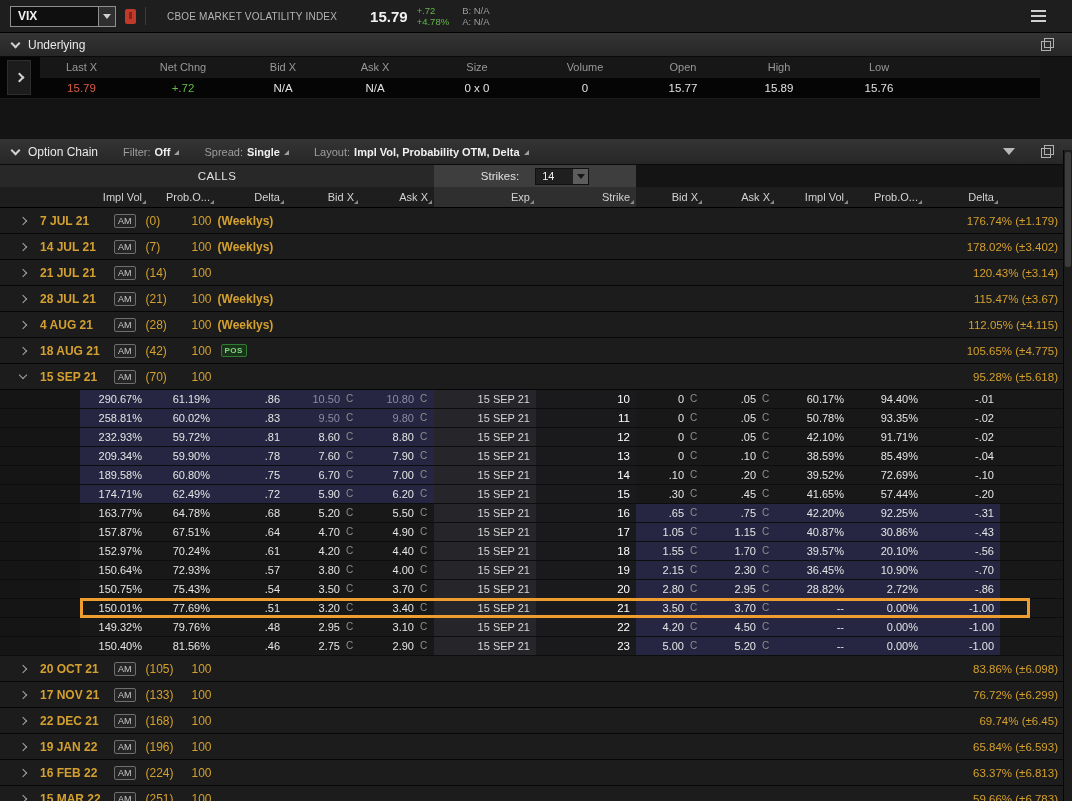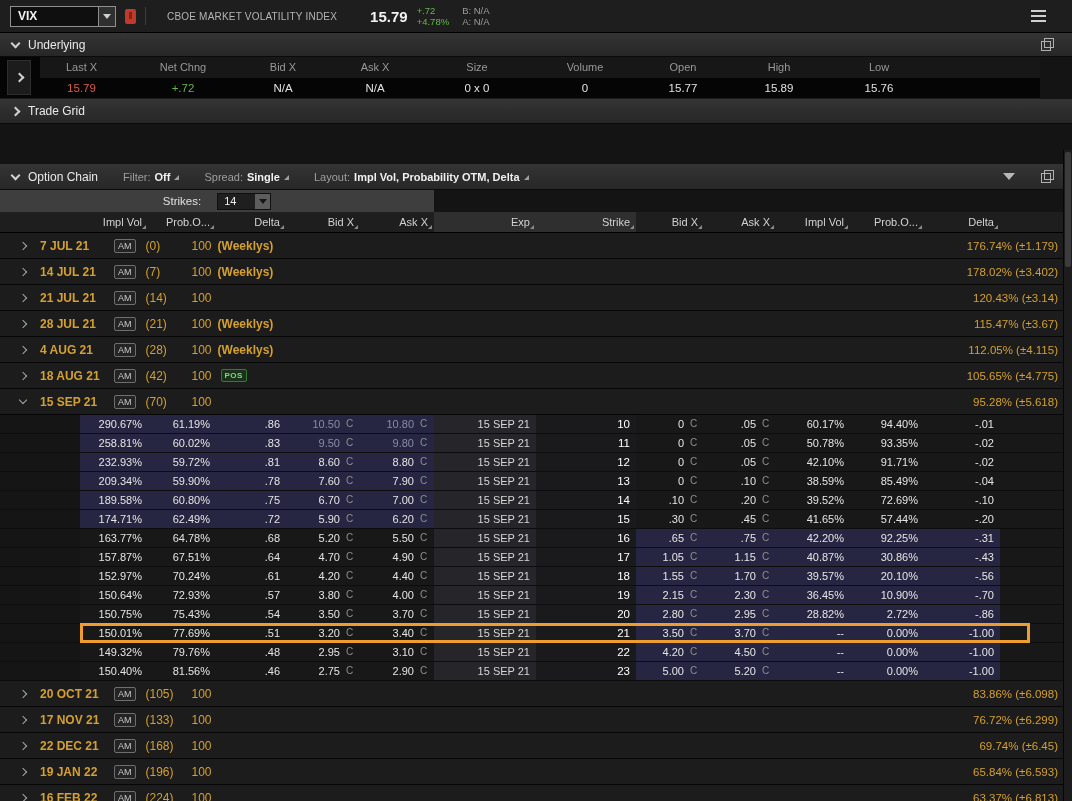--- a/index.html
+++ b/index.html
@@ -151,24 +151,20 @@
         <span class="u-cell">N/A</span>
         <span class="u-cell">0 x 0</span>
         <span class="u-cell">0</span>
         <span class="u-cell">15.77</span>
         <span class="u-cell">15.89</span>
         <span class="u-cell">15.76</span>
         <span class="u-cell"></span>
       </div>
   </div>
 
-  <div class="sec-header tall">
-    <span class="chev right"></span>
-    <span class="sec-title">Trade Grid</span>
-  </div>
 
   <div class="sec-header oc">
     <span class="chev down"></span>
     <span class="sec-title">Option Chain</span>
     <span class="ctrl">
       <span class="ctrl-label">Filter:</span>
       <span class="ctrl-value">Off</span>
       <span class="corner"></span>
     </span>
     <span class="ctrl">
@@ -182,20 +178,23 @@
       <span class="corner"></span>
     </span>
     <span class="right-icons">
       <span class="tri-filter"></span>
       <span class="squares"></span>
     </span>
   </div>
 
   <div class="chain">
     <div class="group-row">
+      <div class="zone calls">
+        <span>CALLS</span>
+      </div>
       <div class="zone mid">
         <span>Strikes:</span>
         <span class="strikes-select">
           <span class="strikes-val">14</span>
           <span class="strikes-btn">
               <span class="tri-down dark"></span>
             </span>
         </span>
       </div>
     </div>

